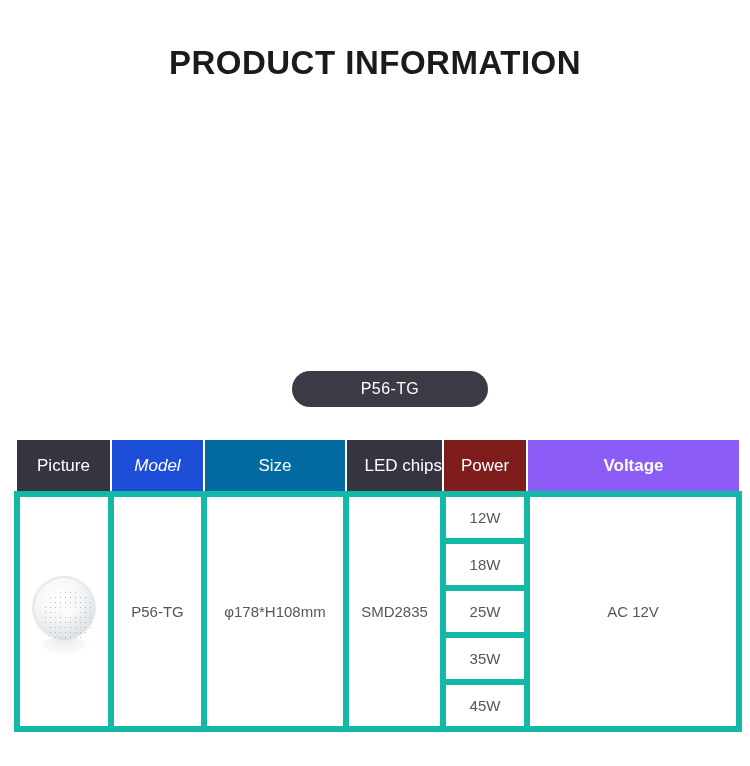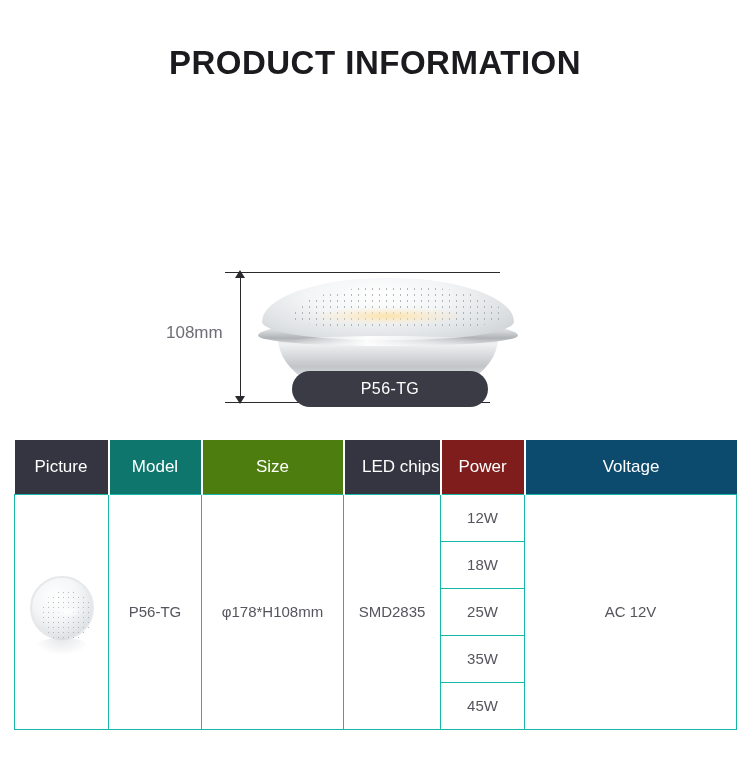--- a/index.html
+++ b/index.html
@@ -106,21 +106,21 @@
     table-layout: fixed;
   }
   .spec-table th {
     height: 54px;
     font-size: 17px; font-weight: normal; color: #ffffff;
     border-right: 2px solid #ffffff;
     text-align: center;
   }
   .spec-table th:last-child { border-right: none; }
   .spec-table td {
-    border: 1px solid #14b8a6;
+    border: 6px solid #14b8a6;
     font-size: 15px; color: #55555d;
     text-align: center; vertical-align: middle;
   }
   .col-pic { width: 94px; }
   .col-model { width: 93px; }
   .col-size { width: 142px; }
   .col-chips { width: 97px; }
   .col-power { width: 84px; }
   .col-voltage { width: 212px; }
 
@@ -153,64 +153,42 @@
     border-radius: 50%;
   }
 </style>
 </head>
 <body>
 
 <div class="page">
 
   <div class="title">PRODUCT INFORMATION</div>
 
-  <div class="hero">
-
-    <div class="tick-top"></div>
-    <div class="tick-bottom"></div>
-    <div class="dim-v-line"></div>
-    <div class="arrow-up"></div>
-    <div class="arrow-down"></div>
-    <div class="dim-v-label">108mm</div>
-
-    <div class="lamp-side">
-      <div class="lamp-body"></div>
-      <div class="lamp-rim"></div>
-      <div class="lamp-dome">
-        <div class="lamp-dots"></div>
-        <div class="lamp-glow"></div>
-      </div>
-      <div class="lamp-spec"></div>
-    </div>
-
-    <div class="width-rule"></div>
-    <div class="dim-h-label">178mm</div>
-  </div>
 
   <div class="model-pill" style="background: rgb(58, 59, 69);">
     <span>P56-TG</span>
   </div>
 
   <table class="spec-table">
     <colgroup>
       <col class="col-pic">
         <col class="col-model">
         <col class="col-size">
       <col class="col-chips">
         <col class="col-power">
         <col class="col-voltage">
     </colgroup>
     <thead>
       <tr>
         <th style="background: rgb(52, 53, 65);">Picture</th>
-        <th style="background: #0f766e;">Model</th>
-        <th style="background: #4d7c0f;">Size</th>
+        <th style="background: #1d4ed8; font-style: italic;">Model</th>
+        <th style="background: #0369a1;">Size</th>
         <th style="background: rgb(52, 53, 65); text-align: right;">LED chips</th>
         <th style="background: #7f1d1d;">Power</th>
-        <th style="background: #0c4a6e;">Voltage</th>
+        <th style="background: #8b5cf6; font-weight: bold;">Voltage</th>
       </tr>
     </thead>
     <tbody>
       <tr>
         <td class="cell-pic" rowspan="5">
           <div class="thumb">
             <div class="thumb-face">
               <div class="thumb-dots"></div>
               <div class="thumb-hl"></div>
             </div>

